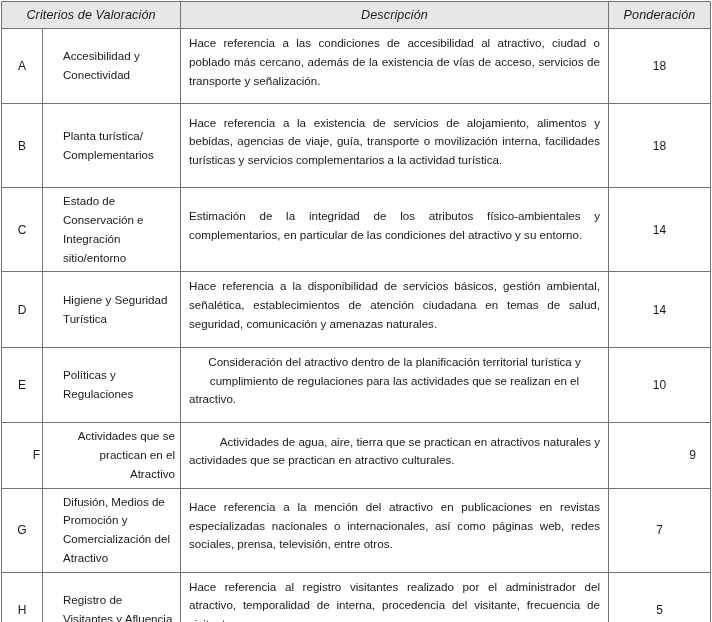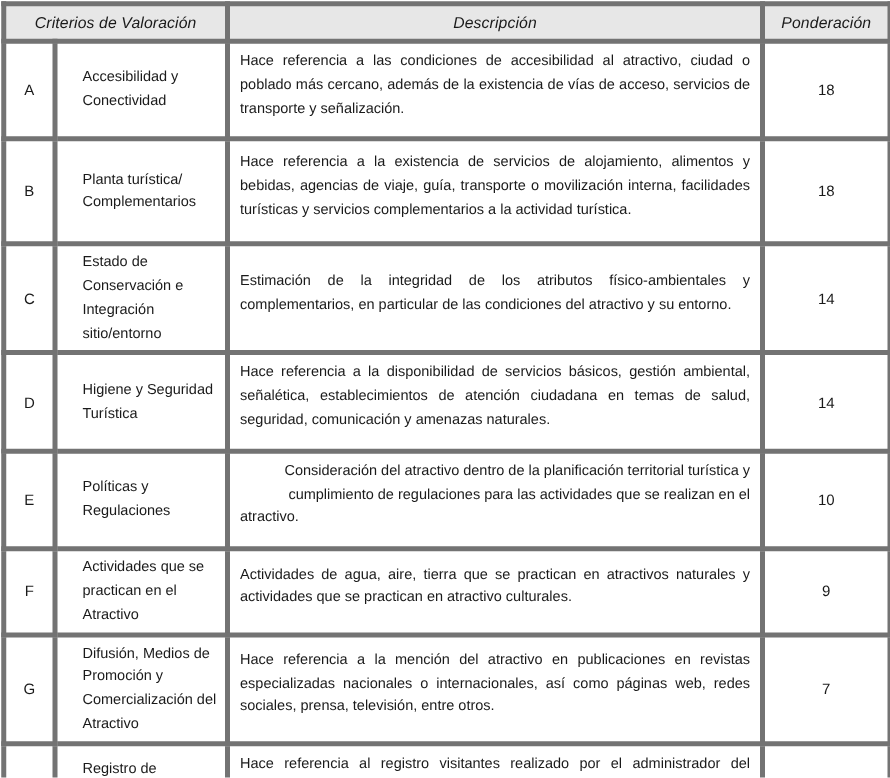--- a/index.html
+++ b/index.html
@@ -23,21 +23,21 @@
 
   table.criteria-table {
     border-collapse: collapse;
     table-layout: fixed;
     width: 709px;
     margin: 1px 0 0 1px;
   }
 
   table.criteria-table td,
   table.criteria-table th {
-    border: 4px solid #737373;
+    border: 1px solid #737373;
     vertical-align: middle;
     box-sizing: border-box;
   }
 
   
   col.c-letter { width: 41px; }
   col.c-criteria { width: 138px; }
   col.c-desc { width: 428px; }
   col.c-weight { width: 102px; }
 
@@ -73,37 +73,37 @@
     text-align: justify;
     text-align-last: left;
     font-size: 11.6px;
     line-height: 1.62;
     padding: 5px 8px 13px 8px;
     color: #1a1a1a;
     hyphens: none;
   }
 
   td.desc-cell.no-justify {
-    text-align: right;
+    text-align: center;
   }
 
   td.weight-cell {
     text-align: center;
     font-size: 12px;
     padding: 14px;
     color: #1a1a1a;
   }
 
   
   tr.row-a td { height: 66px; }
   tr.row-b td { height: 84px; }
   tr.row-c td { height: 82px; }
   tr.row-d td { height: 62px; }
   tr.row-e td { height: 60px; }
-  tr.row-f td { height: 62px; }
+  tr.row-f td { height: 62px; text-align: right; }
   tr.row-g td { height: 82px; }
   tr.row-h td { height: 62px; }
   tr.row-i td { height: 46px; }
 </style>
 </head>
 <body>
 
 <div class="table-wrap">
   <table class="criteria-table">
     <colgroup>

